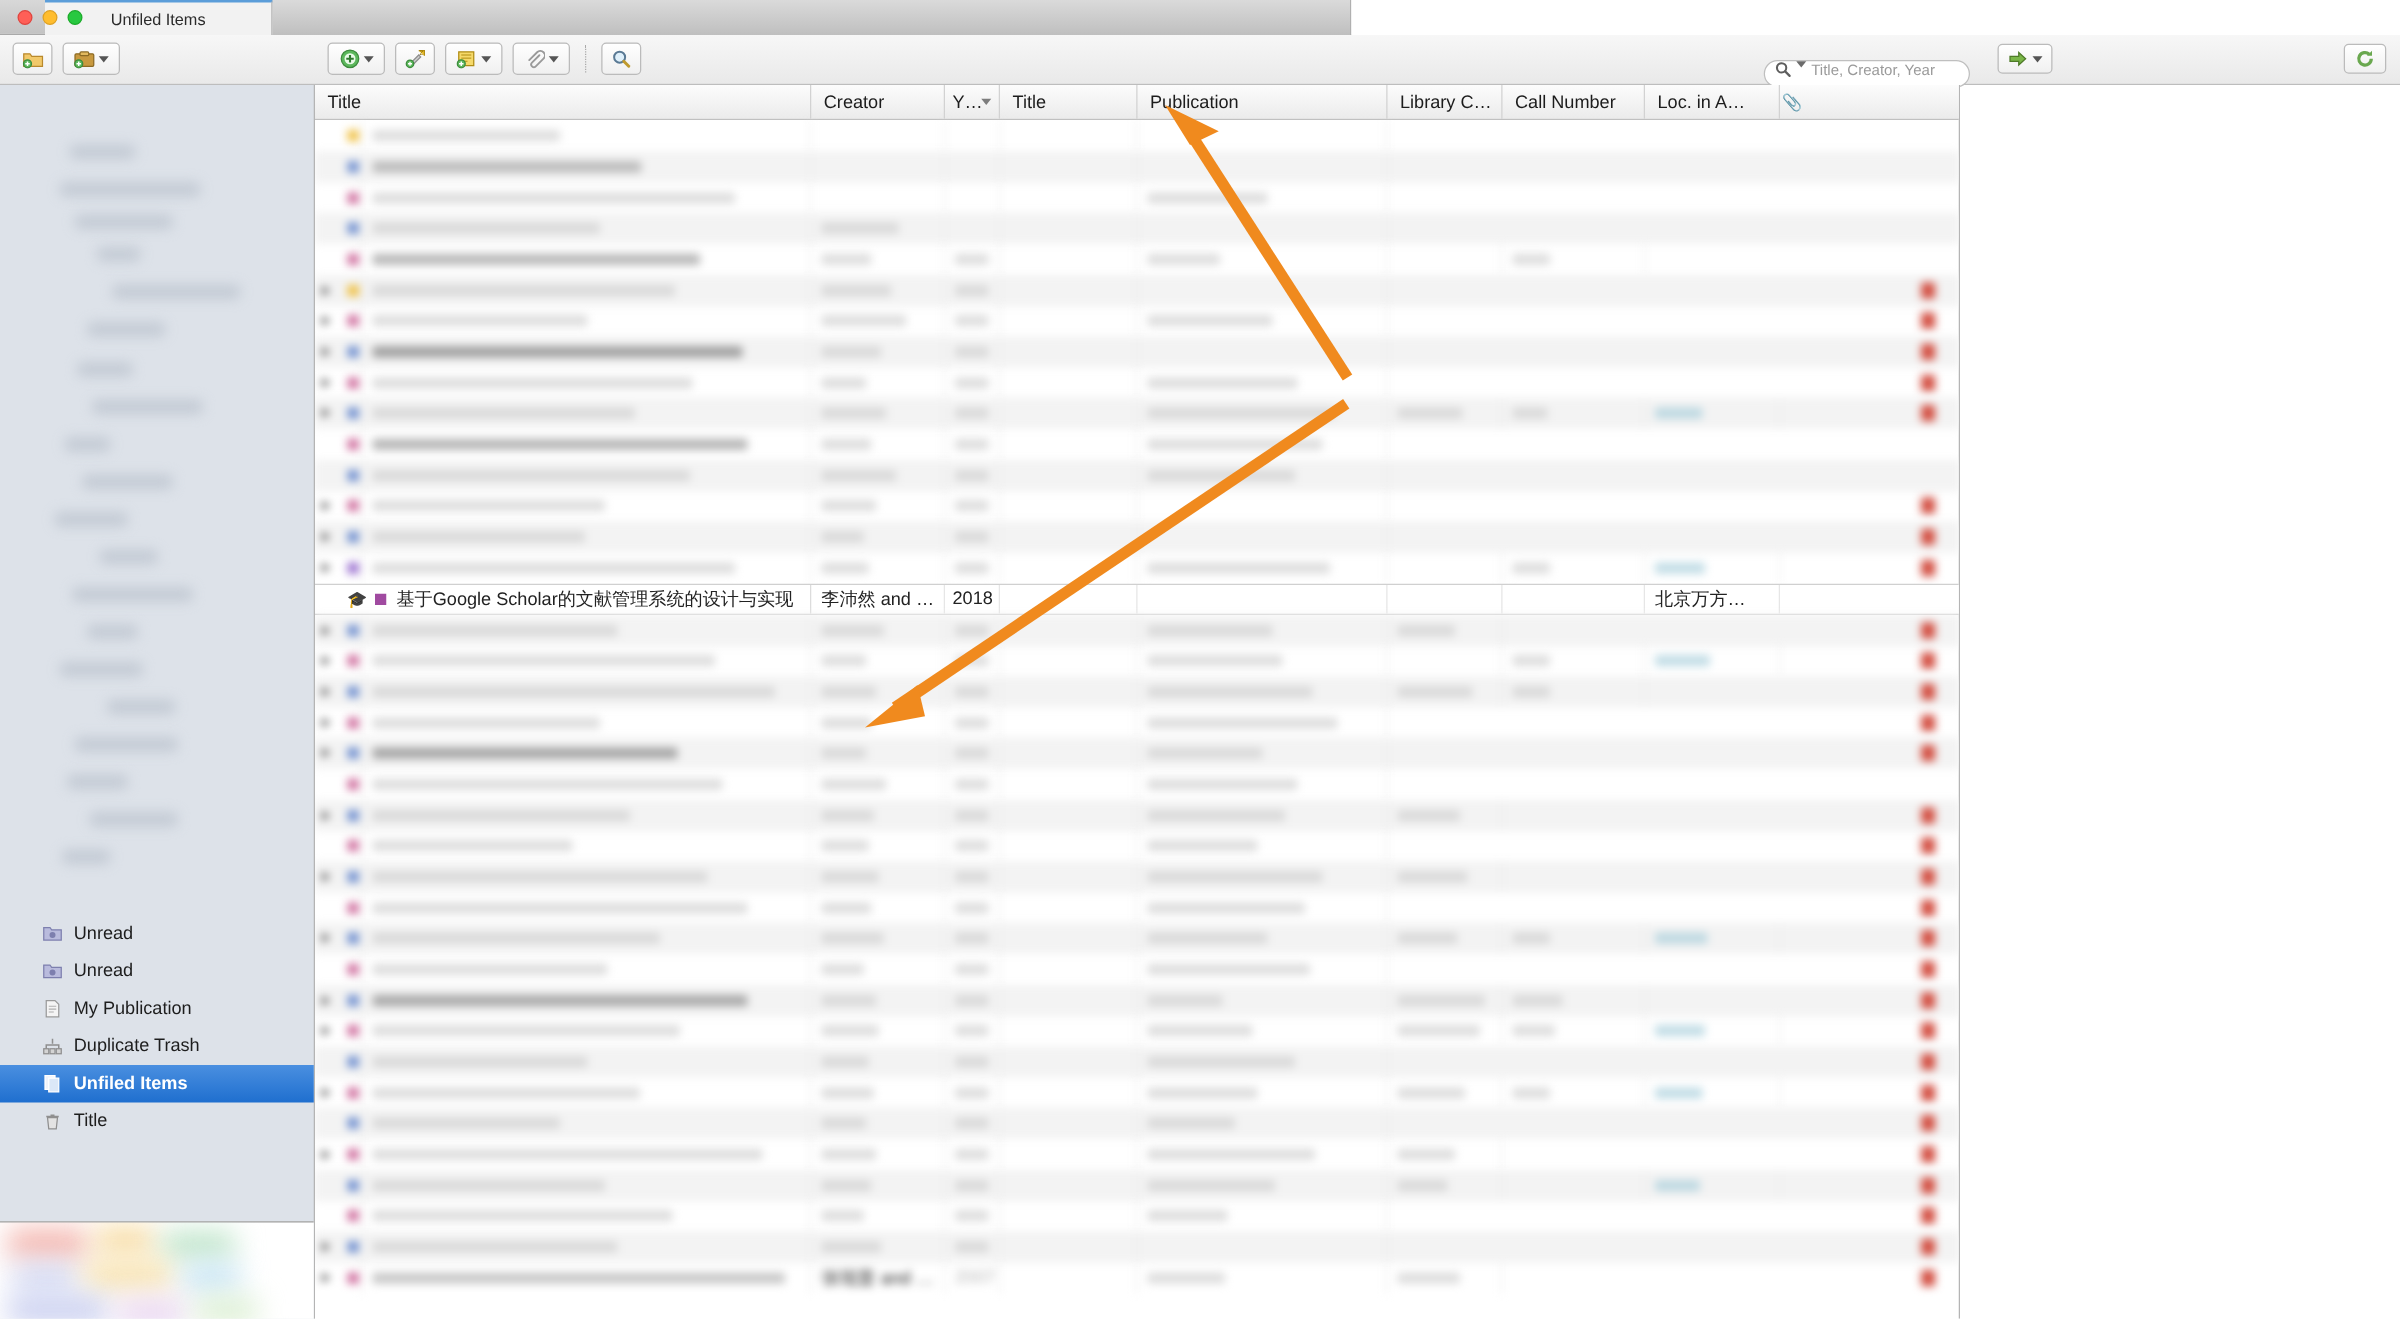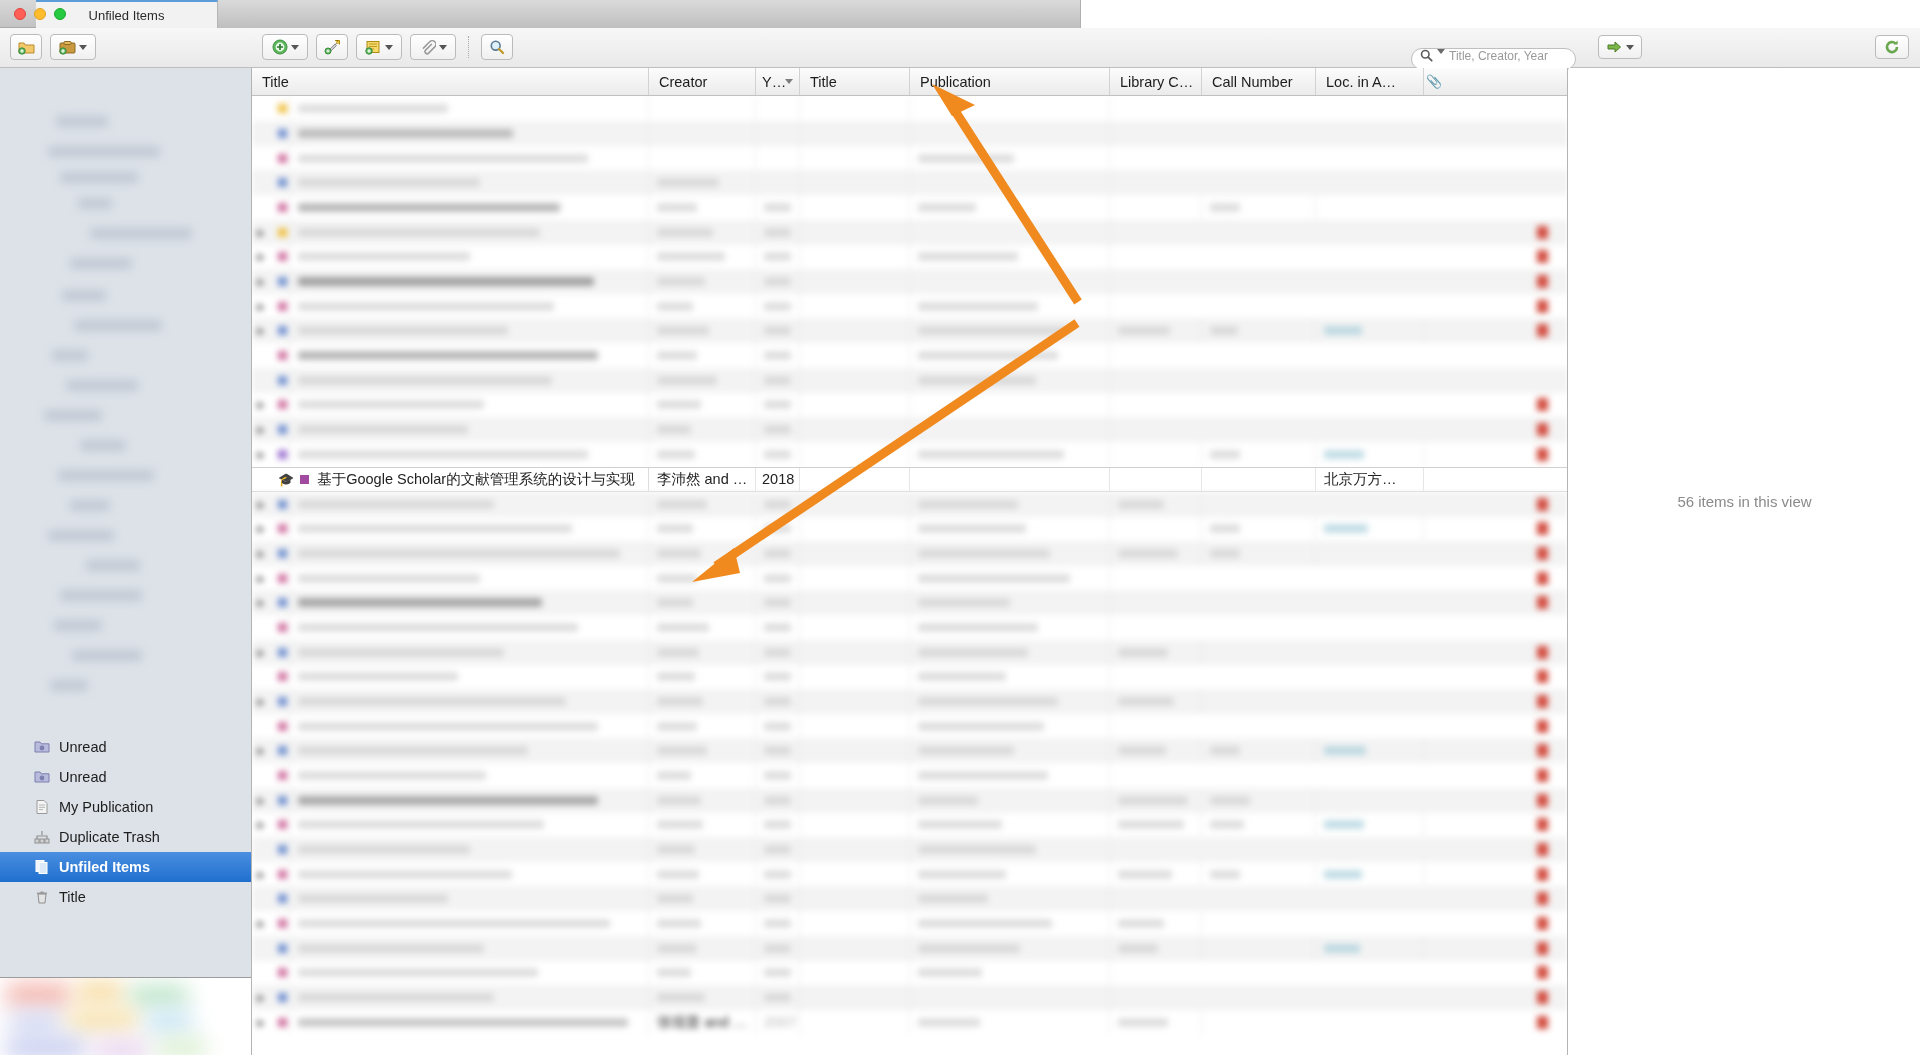--- a/index.html
+++ b/index.html
@@ -1219,23 +1219,20 @@
           </div>
         <div class="cell" style="width:92px">
             <span class="fakebar" style="width:50px"></span>
           </div>
         <div class="pdficon" style="right:20px"></div>
       </div>
 
     </div>
   </div>
 
-  <div class="rightpane">
-    <span class="items-count">56 items in this view</span>
-  </div>
 
   <svg class="arrows">
     <g>
       <line x1="1078" y1="302" x2="948" y2="100" stroke="#f08a1e" stroke-width="9"></line>
       <polygon points="932,84 975,105 952,116" fill="#f08a1e"></polygon>
     </g>
     <g>
       <line x1="1077" y1="323" x2="716" y2="566" stroke="#f08a1e" stroke-width="9"></line>
       <polygon points="692,582 734,548 740,573" fill="#f08a1e"></polygon>
     </g>

